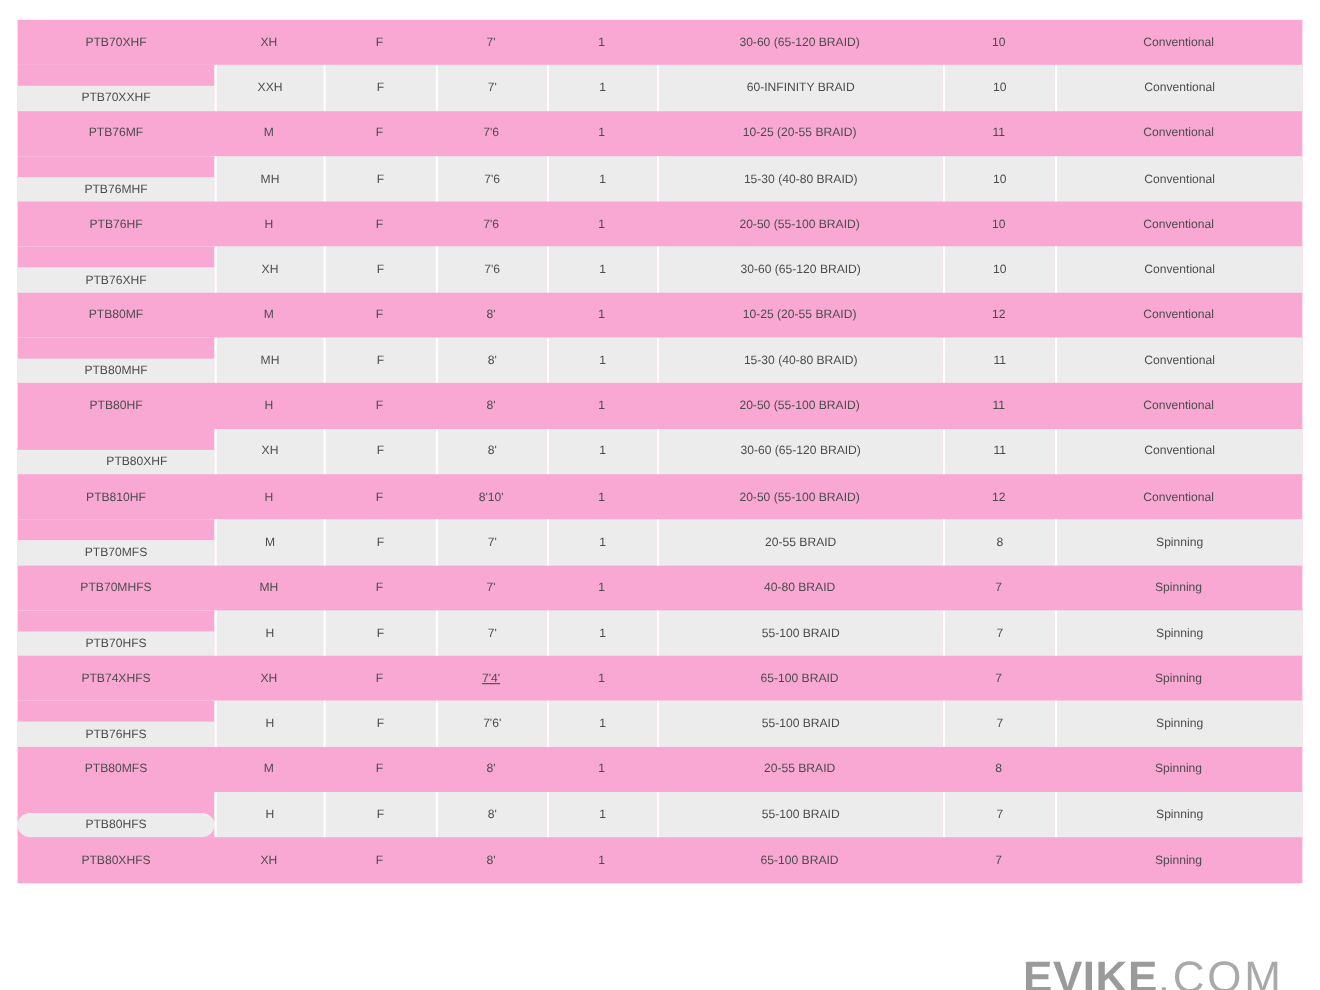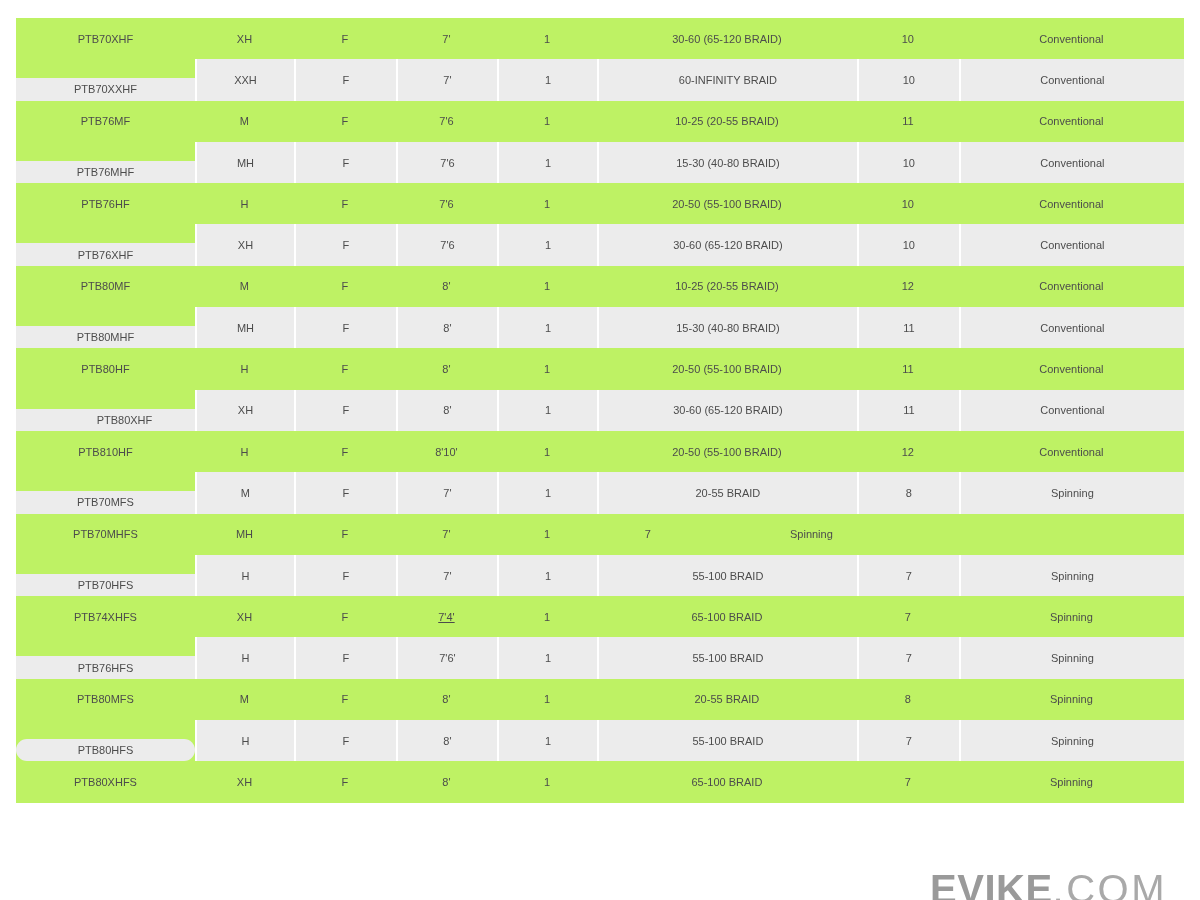--- a/index.html
+++ b/index.html
@@ -11,21 +11,21 @@
     overflow:hidden;
   }
   .spec-table { position:absolute; left:16px; top:18px; width:1168px; }
   .thead { display:flex; height:24px; background:#0e0e0e; }
   .th {
     display:flex; align-items:center; justify-content:center;
     color:#ffffff; font-size:10px; font-weight:400;
     letter-spacing:0.4px; box-sizing:border-box;
     text-transform:uppercase;
   }
-  .row { display:flex; height:41.3px; background:#bef264; }
+  .row { display:flex; height:41.3px; background:#f9a8d4; }
   .cell {
     display:flex; align-items:center; justify-content:center;
     font-size:11px; color:#4c4c4c;
     box-sizing:border-box; text-align:center;
   }
   .row.alt .cell { background:#ececec; border-left:2px solid #ffffff; }
   .row.alt .cell:first-child { border-left:none;margin-top:19px; }
   .logo {
     position:absolute; top:869px; right:33px;
     white-space:nowrap; line-height:1; user-select:none;
@@ -161,20 +161,21 @@
         <div class="cell" style="width: 22.26%;">20-55 BRAID</div>
         <div class="cell" style="width: 8.73%;">8</div>
         <div class="cell" style="width: 19.27%;">Spinning</div>
       </div>
       <div class="row">
         <div class="cell" style="width: 15.32%;">PTB70MHFS</div>
         <div class="cell" style="width: 8.48%;">MH</div>
         <div class="cell" style="width: 8.73%;">F</div>
         <div class="cell" style="width: 8.65%;">7'</div>
         <div class="cell" style="width: 8.56%;">1</div>
+        <div class="cell" style="width: 22.26%;">40-80 BRAID</div>
         <div class="cell" style="width: 8.73%;">7</div>
         <div class="cell" style="width: 19.27%;">Spinning</div>
       </div>
       <div class="row alt">
         <div class="cell" style="width: 15.32%;">PTB70HFS</div>
         <div class="cell" style="width: 8.48%;">H</div>
         <div class="cell" style="width: 8.73%;">F</div>
         <div class="cell" style="width: 8.65%;">7'</div>
         <div class="cell" style="width: 8.56%;">1</div>
         <div class="cell" style="width: 22.26%;">55-100 BRAID</div>

